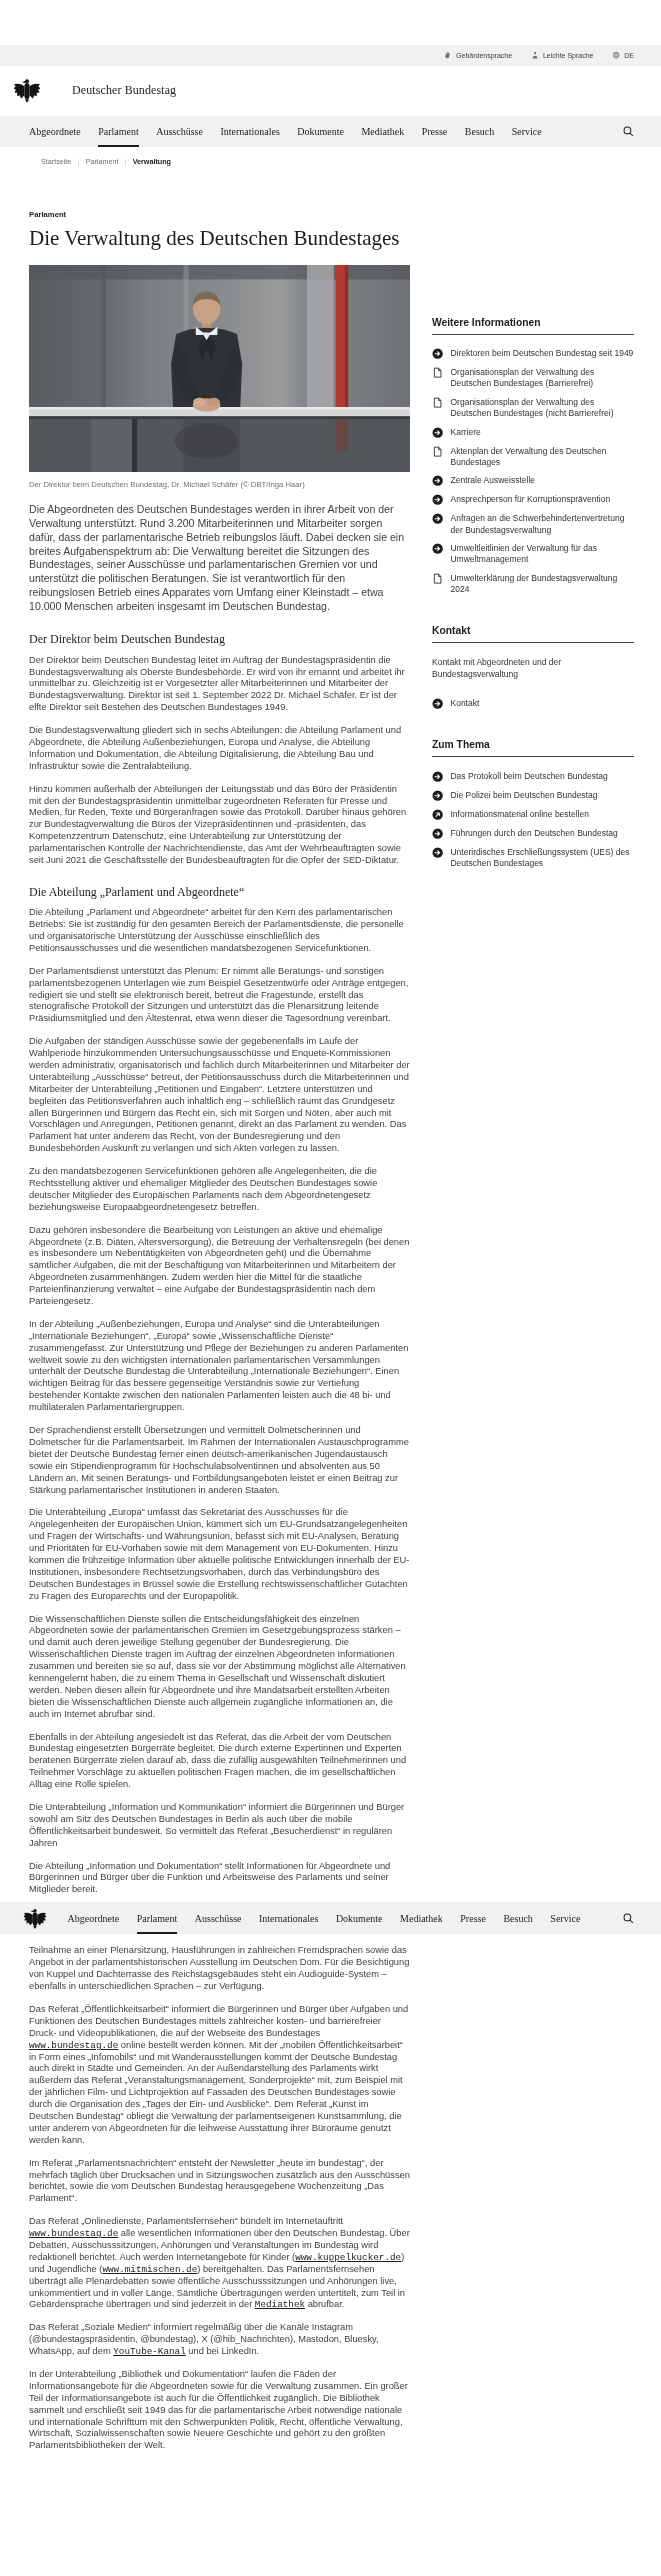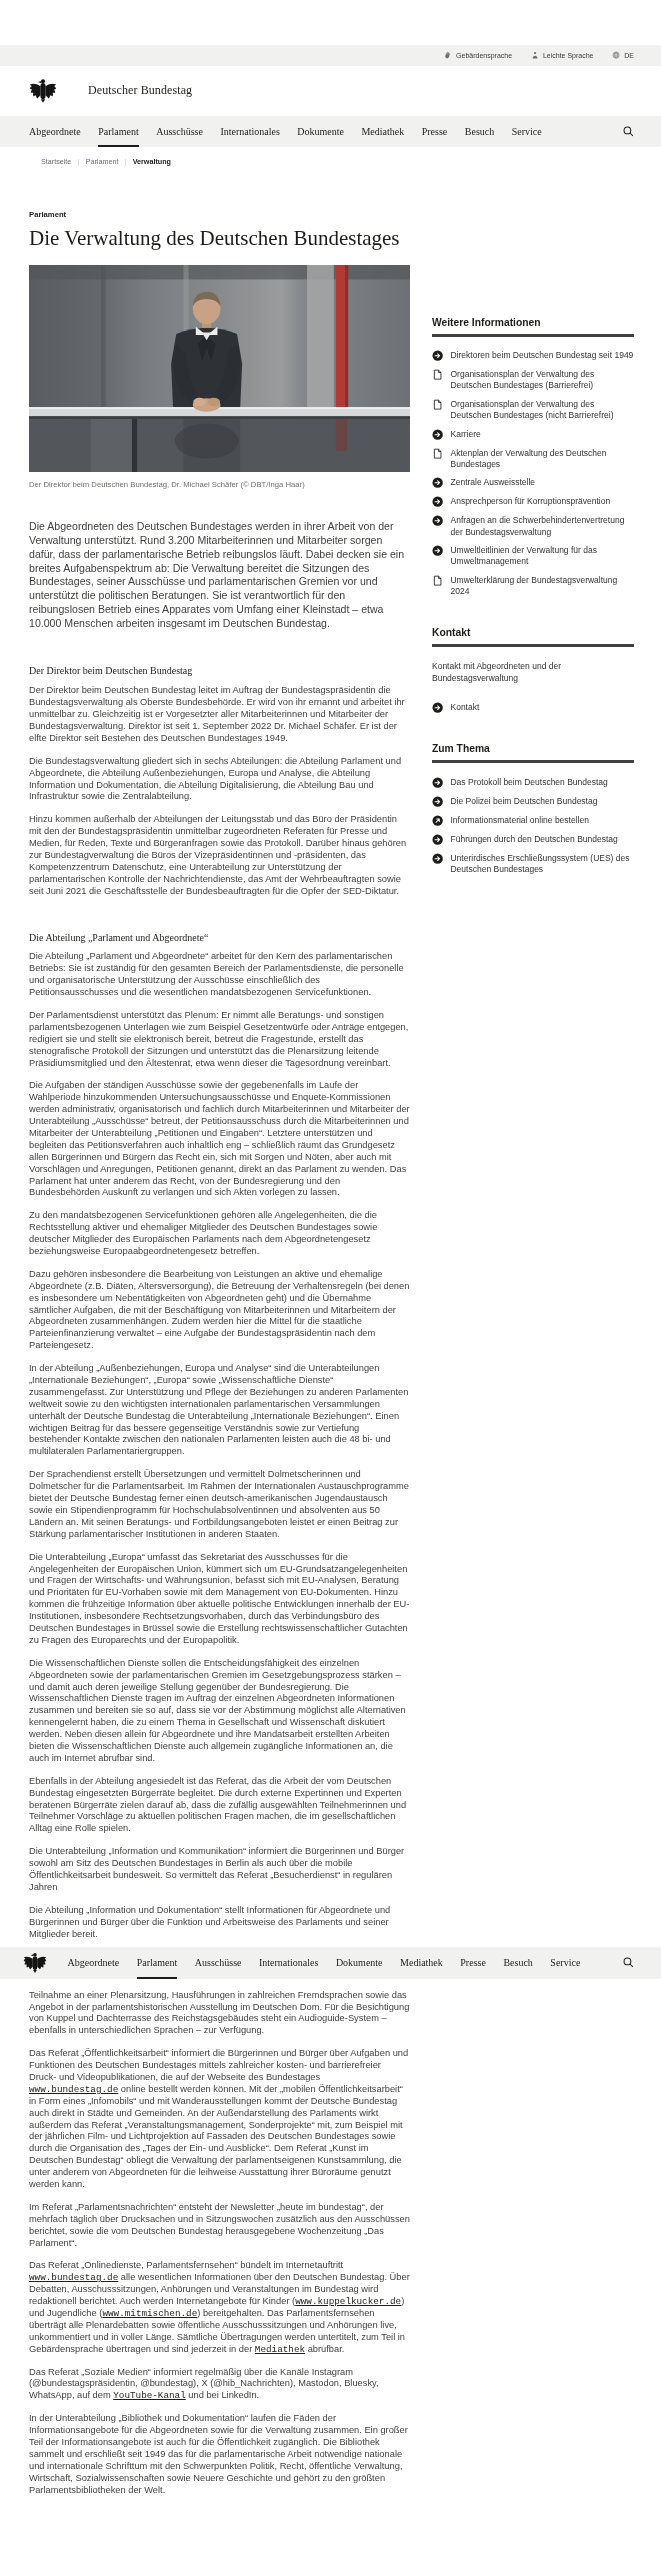--- a/index.html
+++ b/index.html
@@ -9,21 +9,21 @@
     font-family: "Liberation Sans", sans-serif; color: #3f3f3e; position: relative;
   }
   .top-space { height: 45px; }
   
   .meta-bar { height: 20.6px; background: #f1f1ef; display: flex; justify-content: flex-end;
     align-items: center; gap: 18.5px; padding-right: 28px; }
   .meta-item { display: flex; align-items: center; gap: 4.1px; font-size: 7px; color: #3c3c3b; cursor: pointer; }
   .meta-item .icn-s { width: 8.2px; height: 8.2px; display: inline-flex; }
   .icn-s svg, .icn svg, .nav-search svg, .eagle svg { width: 100%; height: 100%; display: block; }
   
-  .site-header { height: 50px; display: flex; align-items: center; padding-left: 29px; }
+  .site-header { height: 50px; display: flex; align-items: center; padding-left: 13px; }
   .eagle { width: 28px; height: 29px; display: inline-block; }
   .brand { font-family: "Liberation Serif", serif; font-size: 12px; color: #1d1d1b; margin-left: 31px; letter-spacing: 0.1px; }
   
   .main-nav { height: 31px; background: #f1f1ef; display: flex; align-items: stretch; padding: 0 28px 0 29px; }
   .nav-list { display: flex; gap: 17.5px; align-items: stretch; height: 100%; }
   .nav-item { display: flex; align-items: center; font-family: "Liberation Serif", serif;
     font-size: 10px; color: #1d1d1b; border-bottom: 2.1px solid transparent; padding-top: 2.1px; cursor: pointer; white-space: nowrap; }
   .nav-item.active { border-bottom-color: #1d1d1b; }
   .nav-search { margin-left: auto; width: 12.4px; align-self: center; height: 12.4px; cursor: pointer; }
   
@@ -32,34 +32,34 @@
   .crumb-sep { color: #c9c9c7; }
   .crumb-current { font-weight: bold; color: #1d1d1b; }
   
   .content { position: relative; width: 662px; }
   .main-col { margin-left: 29px; width: 381px; }
   .kicker { margin-top: 34px; font-size: 7.7px; font-weight: bold; color: #1d1d1b; }
   h1.page-title { font-family: "Liberation Serif", serif; font-weight: 400; font-size: 21px;
     line-height: 1.15; color: #1d1d1b; margin-top: 7.2px; }
   figure.photo { margin-top: 15.5px; width: 381px; height: 207px; overflow: hidden; }
   .caption { margin-top: 7.2px; font-size: 7.7px; color: #6f6f6e; }
-  .intro { margin-top: 31px; font-size: 10.6px; line-height: 1.32; color: #3f3f3e; }
-  h2.section-heading { font-family: "Liberation Serif", serif; font-weight: 400; font-size: 10px;
-    line-height: 1.2; color: #1d1d1b; margin-top: 34px; margin-bottom: -3.1px; }
+  .intro { margin-top: 14px; font-size: 10.6px; line-height: 1.32; color: #3f3f3e; }
+  h2.section-heading { font-family: "Liberation Serif", serif; font-weight: 400; font-size: 12px;
+    line-height: 1.2; color: #1d1d1b; margin-top: 18px; margin-bottom: -3.1px; }
   .body-p { margin-top: 11px; font-size: 9.3px; line-height: 1.28; color: #3f3f3e; }
   .inline-link { text-decoration: underline; color: #1d1d1b; cursor: pointer; font-family: Liberation Mono, monospace; }
   
   .flow-nav { width: 662px; margin: 6.2px 0 6.2px -29px; height: 32px; background: #f1f1ef;
     display: flex; align-items: center; padding: 0 28px 0 23px; gap: 20.6px; }
   .flow-nav .eagle { width: 24px; height: 25px; }
   .flow-nav .nav-list { height: 100%; }
   
   .sidebar { position: absolute; left: 432px; top: 107px; width: 202px; }
   .side-box { margin-bottom: 30px; }
-  .side-title { font-size: 10.3px; font-weight: bold; color: #1d1d1b; padding-bottom: 6.2px; border-bottom: 3px solid #404040; }
+  .side-title { font-size: 10.3px; font-weight: bold; color: #1d1d1b; padding-bottom: 6.2px; border-bottom: 1px solid #404040; }
   .side-links .side-link { display: flex; gap: 7.2px; margin-top: 7.7px; font-size: 8.5px; line-height: 1.3; color: #333; cursor: pointer; }
   .side-links .side-link:first-child { margin-top: 13.4px; }
   .side-link .icn { flex: 0 0 11.3px; width: 11.3px; height: 11.3px; margin-top: 0; }
   .side-text { margin-top: 14px; font-size: 8.5px; line-height: 1.35; color: #333; }
   .side-text ~ .side-links .side-link:first-child { margin-top: 17.5px; }
 </style>
 </head>
 <body>
 
 <div class="top-space"></div>

